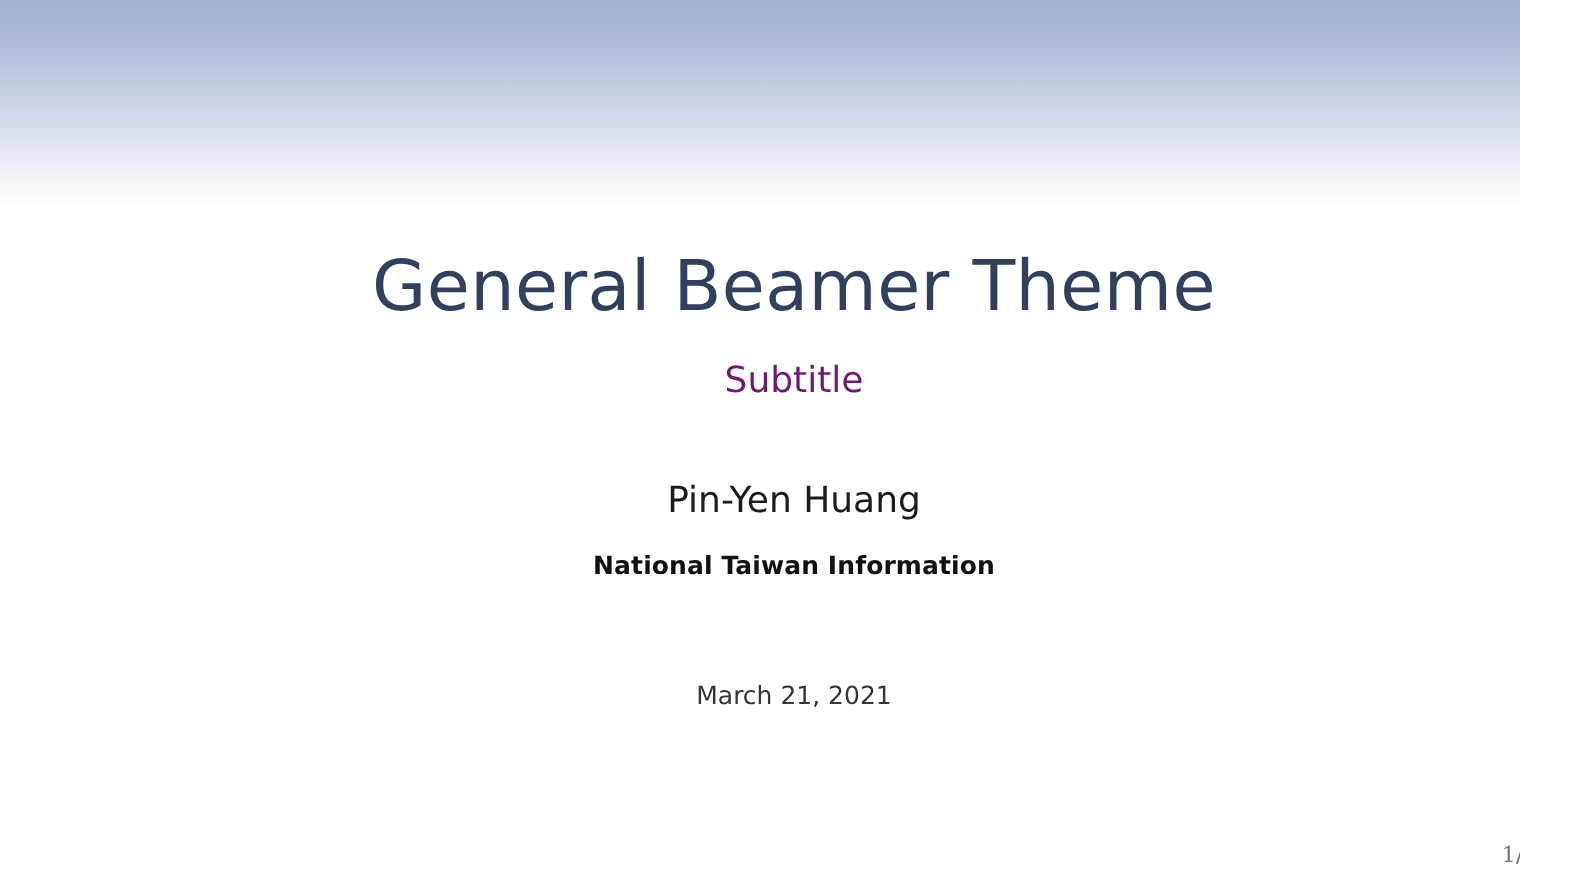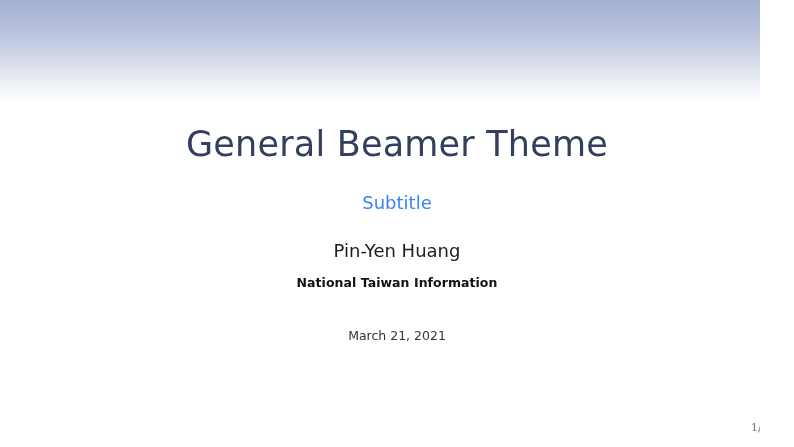--- a/index.html
+++ b/index.html
@@ -66,22 +66,22 @@
     letter-spacing: 0.2px;
     margin: 0;
     white-space: nowrap;
   }
 
   .subtitle {
     font-family: "DejaVu Sans", sans-serif;
     font-size: 18px;
     line-height: 26px;
     font-weight: 400;
-    color: #3b82f6;
-    margin: 24px 0 0 0;
+    color: #701a75;
+    margin: 12px 0 0 0;
   }
 
   .author-block {
     position: absolute;
     top: 238px;
     left: 0;
     width: 794px;
     text-align: center;
   }
 
@@ -103,21 +103,21 @@
     font-size: 12.5px;
     line-height: 16px;
     font-weight: 700;
     color: #111111;
     letter-spacing: 0.05px;
     display: block;
   }
 
   .date-block {
     position: absolute;
-    top: 327px;
+    top: 339px;
     left: 0;
     width: 794px;
     text-align: center;
   }
 
   .date {
     font-family: "DejaVu Sans", sans-serif;
     font-size: 12.5px;
     line-height: 18px;
     font-weight: 400;

